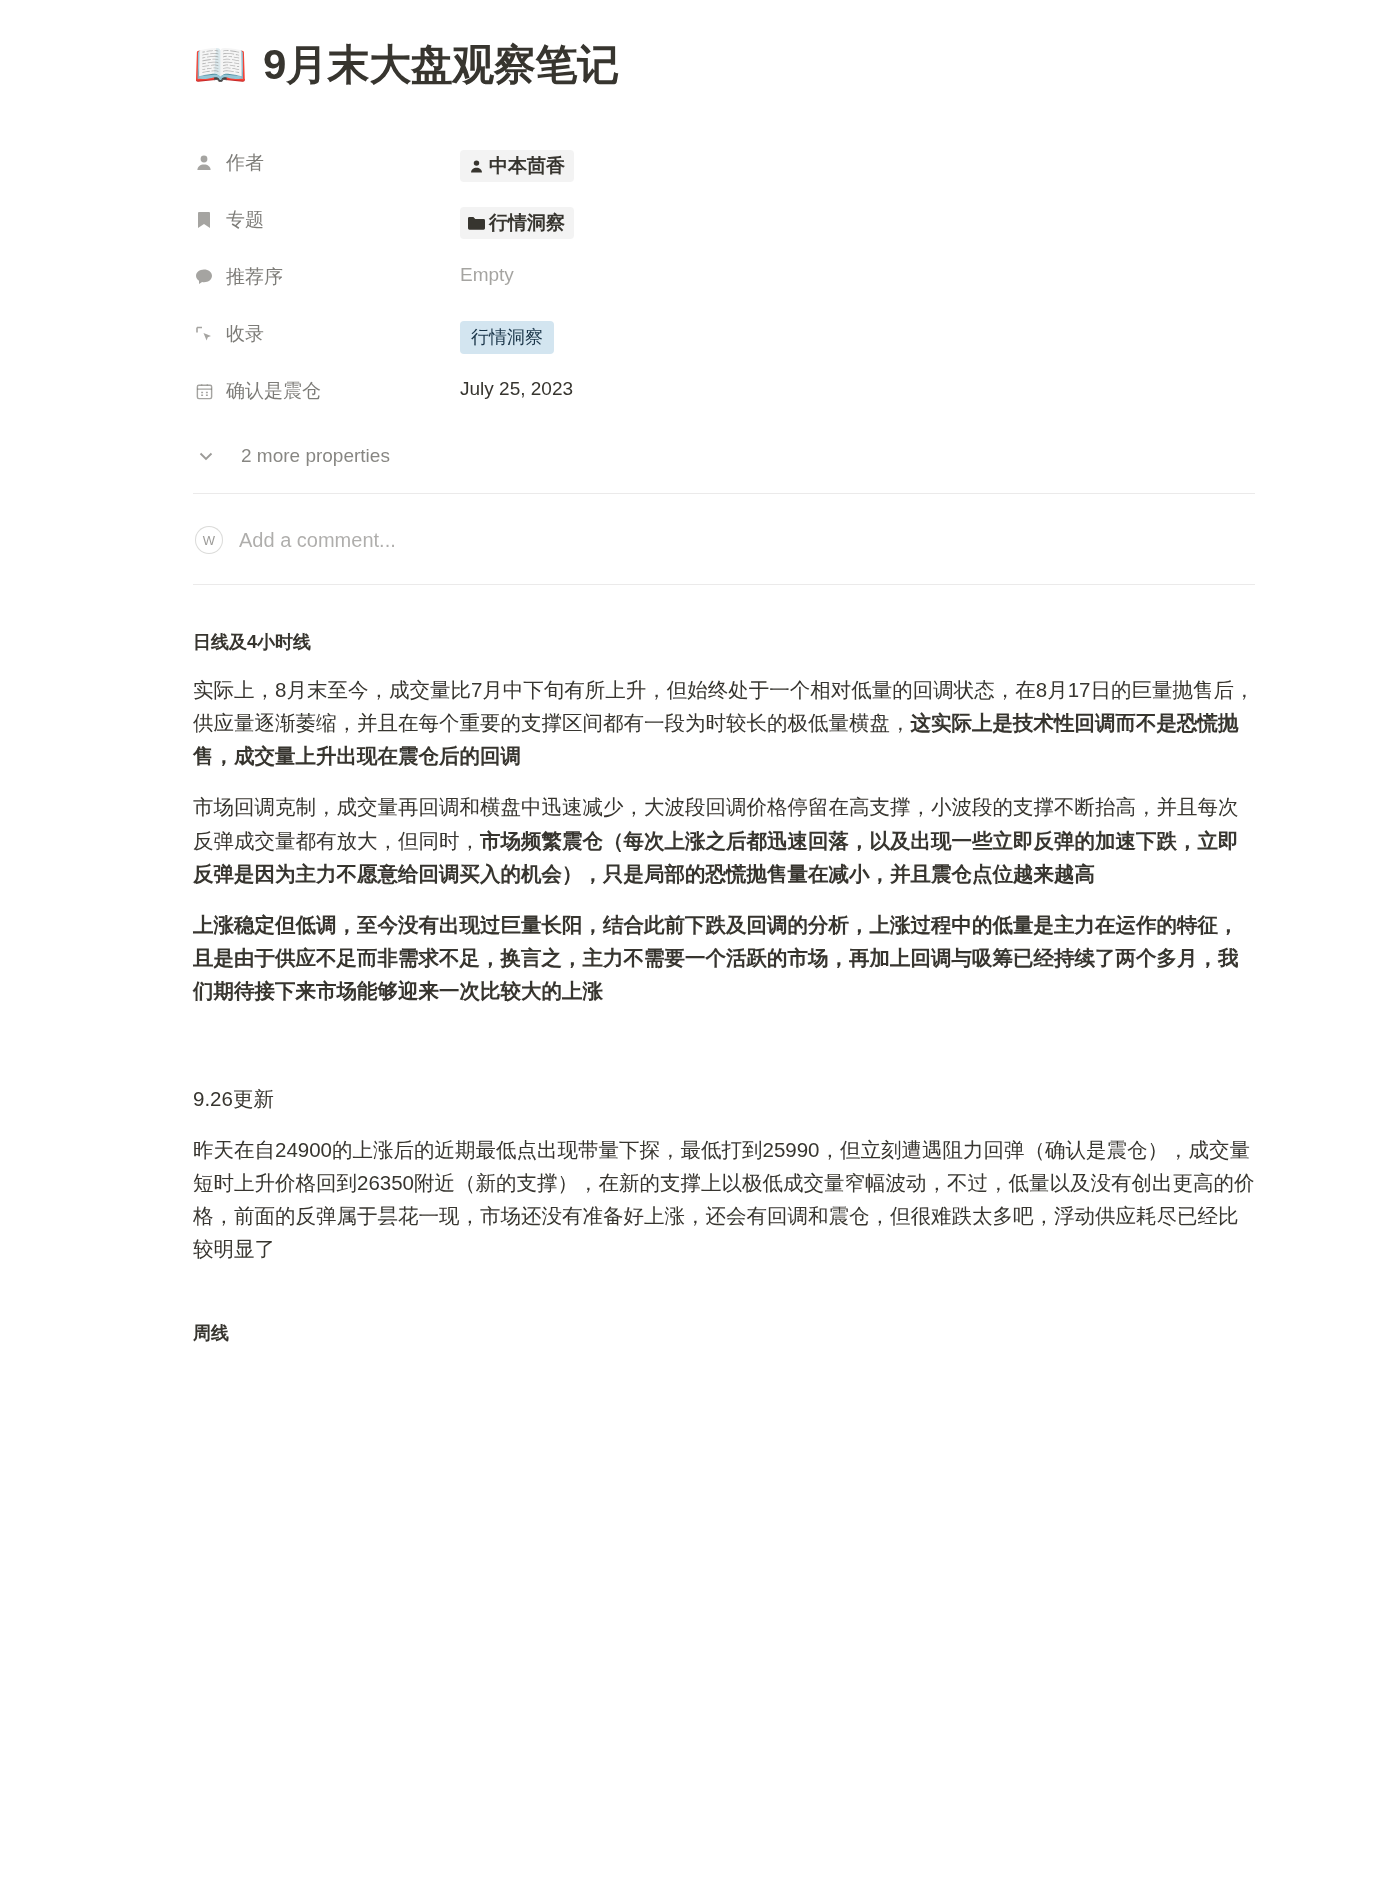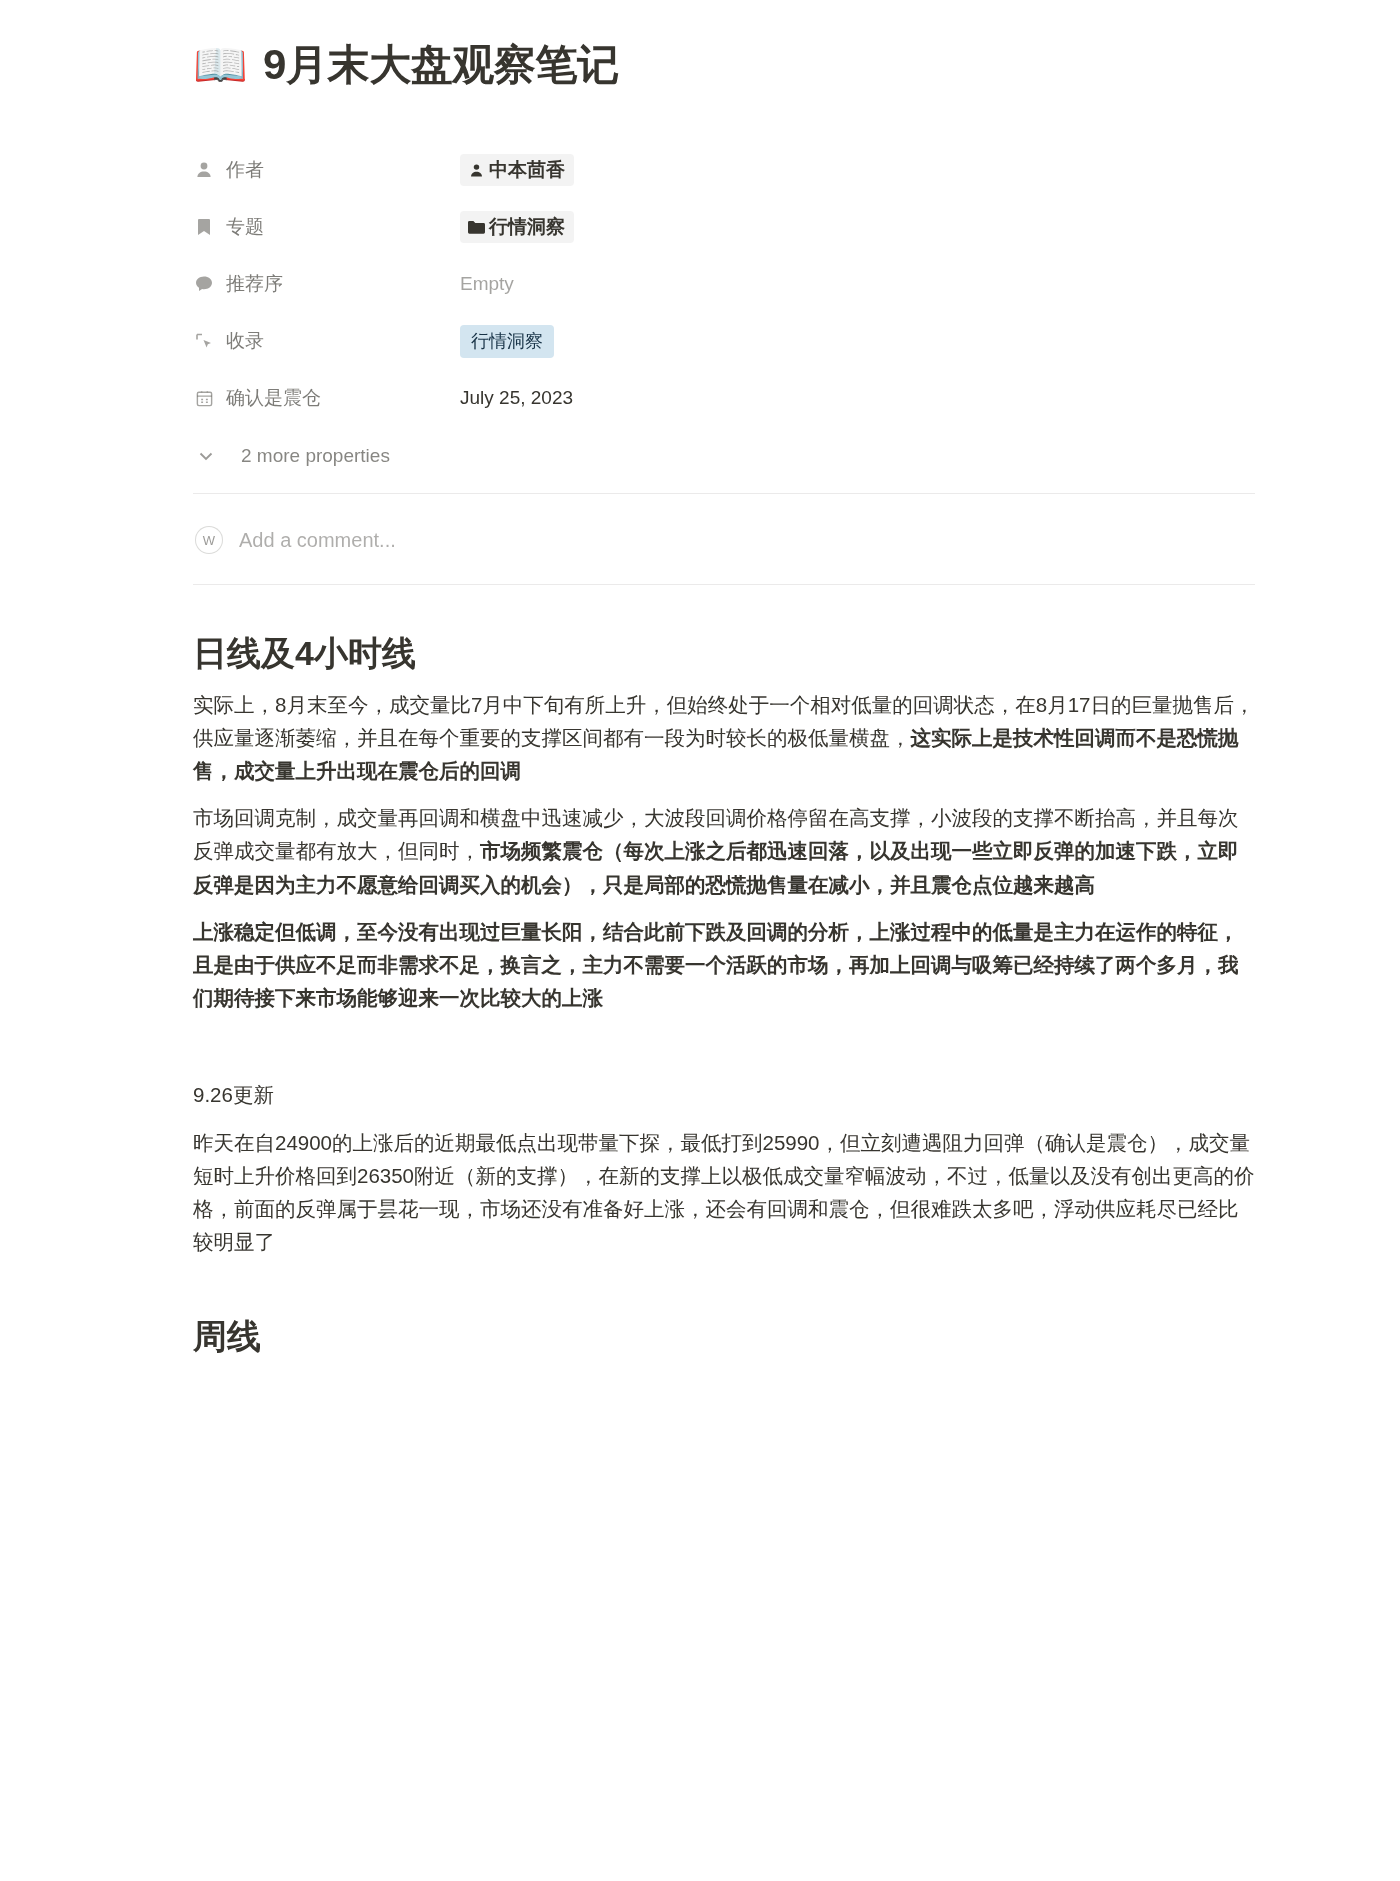--- a/index.html
+++ b/index.html
@@ -46,21 +46,21 @@
     line-height: 1.1;
     color: rgb(55,53,47);
   }
 
   
   .props {
     margin-bottom: 6px;
   }
   .prop-row {
     display: flex;
-    align-items: center;
+    align-items: flex-start;
     min-height: 40px;
     margin-bottom: 17px;
   }
   .prop-label {
     display: flex;
     align-items: center;
     gap: 11px;
     width: 267px;
     flex: 0 0 267px;
     color: rgba(55,53,47,0.65);
@@ -163,30 +163,30 @@
   .divider2 {
     height: 1px;
     background: rgba(55,53,47,0.10);
   }
 
   
   .body {
     padding-top: 46px;
   }
   h2.section {
-    font-size: 34px;
+    font-size: 18px;
     font-weight: 700;
     margin: 0 0 12px 0;
     line-height: 1.3;
     color: rgb(55,53,47);
   }
   p.para {
     font-size: 20.5px;
     line-height: 1.62;
-    margin: 8px 0 14px 0;
+    margin: 18px 0 14px 0;
     color: rgb(55,53,47);
   }
   p.para.bold { font-weight: 700; }
   .b { font-weight: 700; }
   .gap-large { height: 42px; }
 </style>
 </head>
 <body>
 
 <div class="page">

